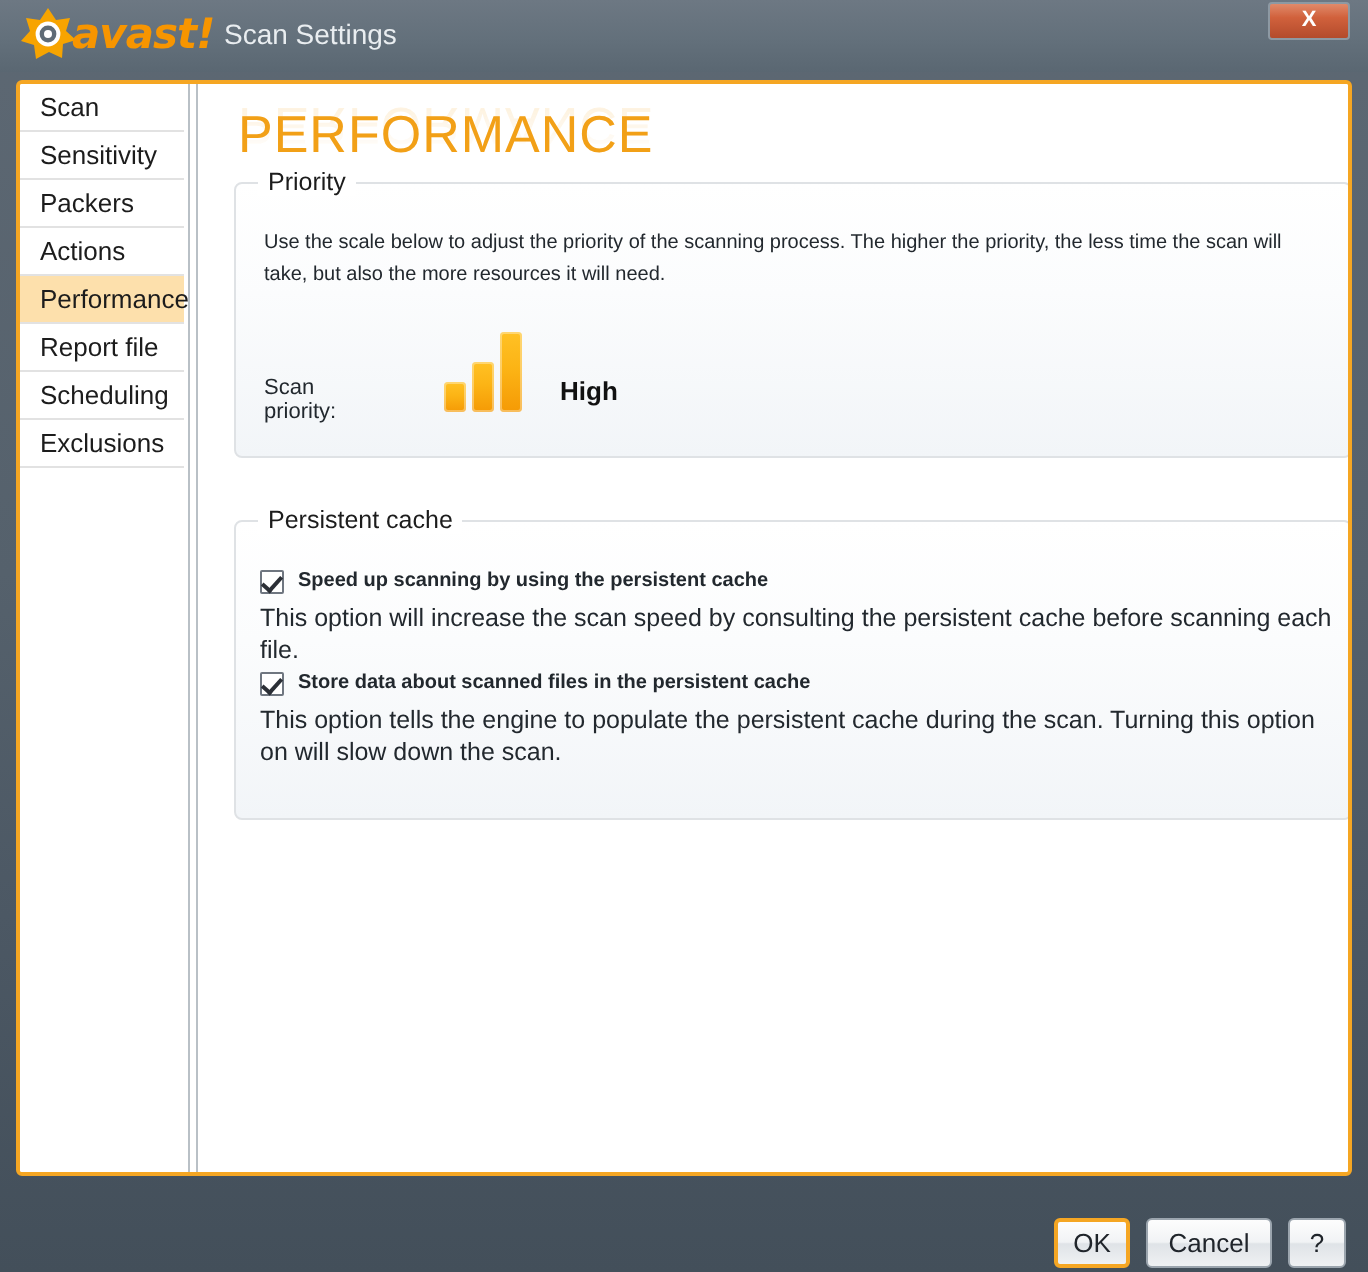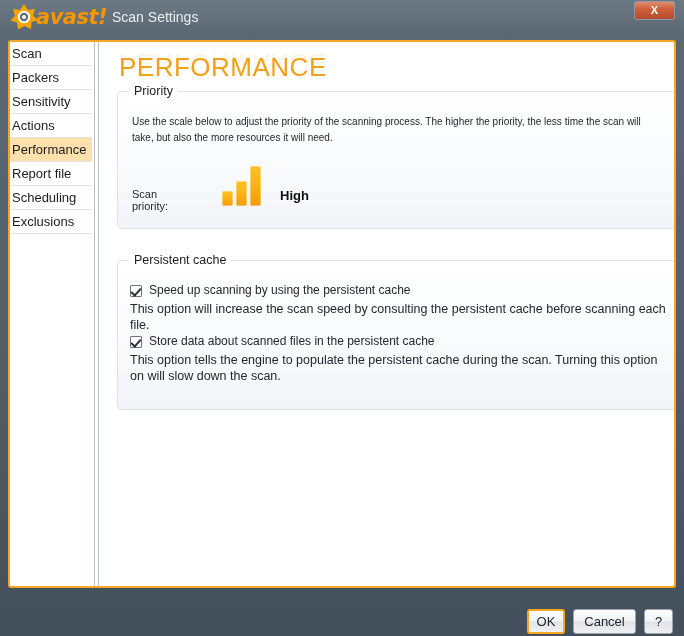--- a/index.html
+++ b/index.html
@@ -94,21 +94,21 @@
     left: 0; top: 0;
     width: 82px;
     height: 100%;
     background: #ffffff;
   }
 
   .nav-item {
     position: relative;
     height: 24px;
     line-height: 24px;
-    padding-left: 2px;
+    padding-left: 10px;
     font-size: 13px;
     color: #1c1c1c;
     border-bottom: 1px solid #e2e2e2;
     white-space: nowrap;
     cursor: pointer;
   }
 
   .nav-item.active {
     background: #fde0ac;
   }
@@ -261,24 +261,25 @@
     left: 2px;
     top: 0px;
     width: 4px;
     height: 8px;
     border: solid #2b2f36;
     border-width: 0 2px 2px 0;
     transform: rotate(42deg);
   }
 
   .option-label {
-    font-size: 12px;
+    font-size: 10px;
     color: #22282e;
     line-height: 15px;
     cursor: pointer;
+    font-weight: bold;
   }
 
   .option-desc {
     margin-top: 3px;
     font-size: 12.5px;
     color: #22282e;
     line-height: 16px;
   }
 
   
@@ -330,24 +331,24 @@
     <div class="close-btn">X</div>
   </div>
 
   <div class="panel">
 
     <div class="sidebar">
       <div class="nav-item">
         <span>Scan</span>
       </div>
       <div class="nav-item">
+        <span>Sensitivity</span>
+      </div>
+      <div class="nav-item">
         <span>Packers</span>
-      </div>
-      <div class="nav-item">
-        <span>Sensitivity</span>
       </div>
       <div class="nav-item">
         <span>Actions</span>
       </div>
       <div class="nav-item active">
         <span>Performance</span>
       </div>
       <div class="nav-item">
         <span>Report file</span>
       </div>

